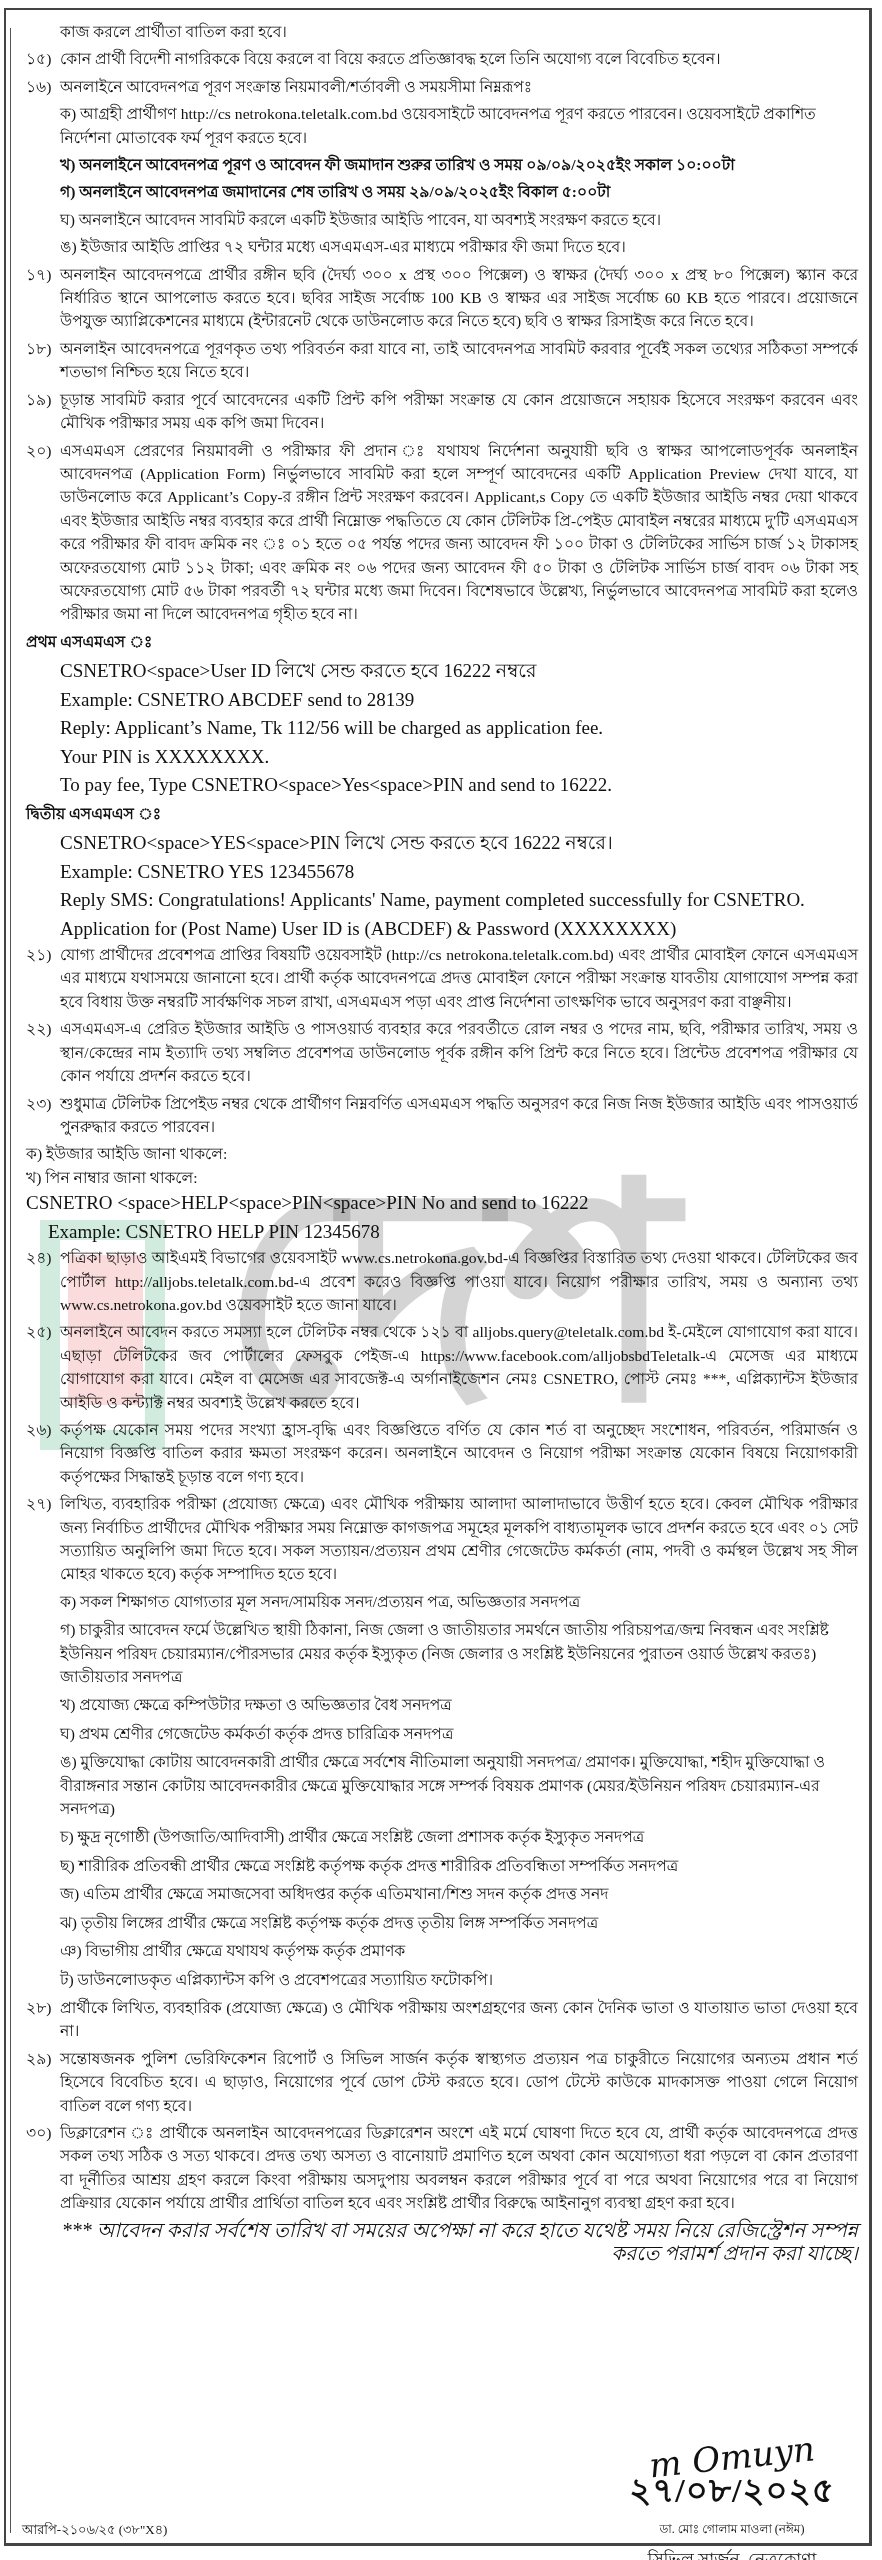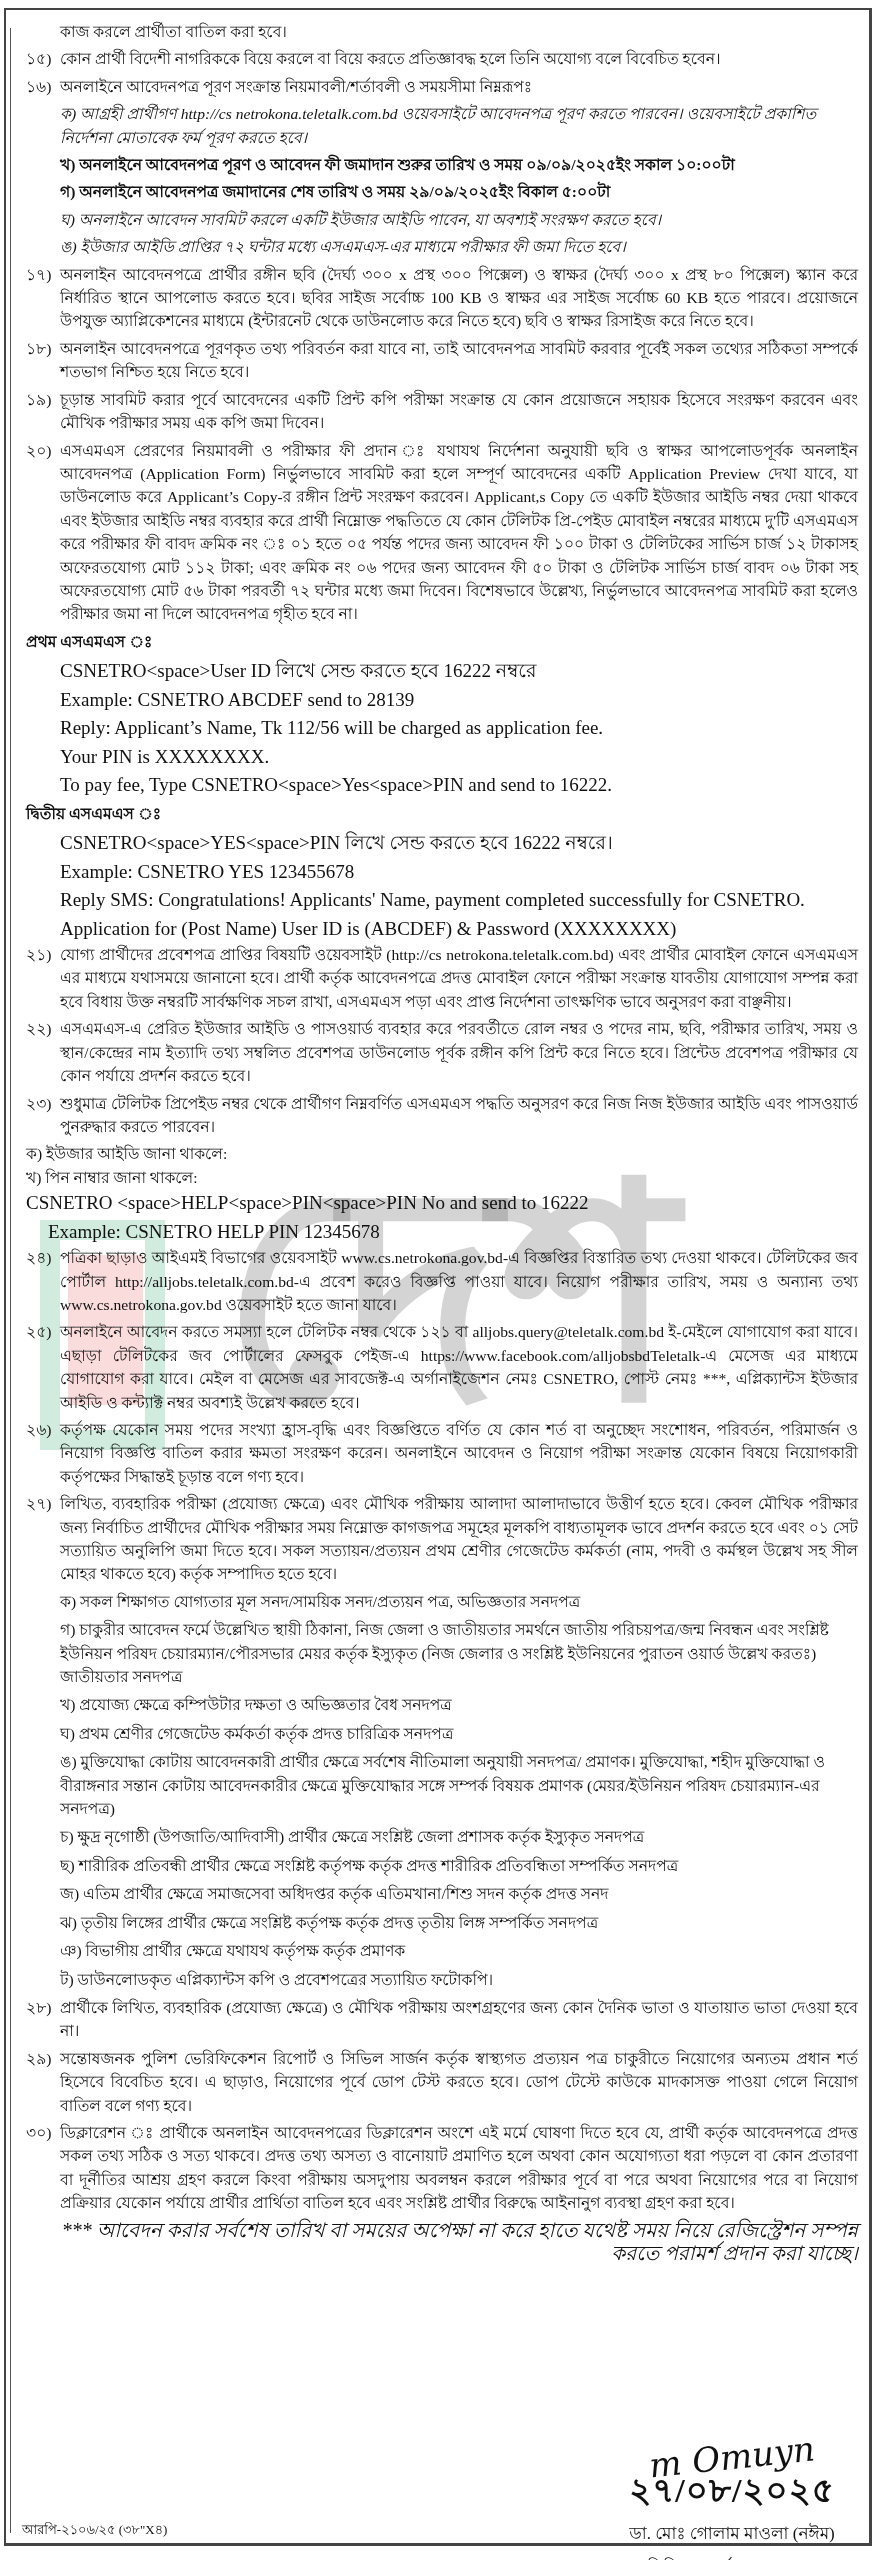--- a/index.html
+++ b/index.html
@@ -5,35 +5,35 @@
   html, body { margin:0; padding:0; background:#ffffff; }
   body { width:882px; height:2560px; position:relative; overflow:hidden;
          font-family:"Liberation Serif","DejaVu Serif",serif; color:#111; }
   .frame { position:absolute; left:4px; top:8px; width:868px; height:2538px;
            border:2px solid #444; border-right-width:3px; border-bottom-width:3px; box-sizing:border-box; }
   .inner-left { position:absolute; left:10px; top:28px; height:2505px; border-left:1.5px solid #555; }
   .content { position:absolute; left:26px; top:20px; width:832px; font-size:15.6px; line-height:23.4px; }
   .p { margin:0; }
   .item { position:relative; padding-left:34px; margin:0 0 4px 0; text-align:justify; }
   .item .num { position:absolute; left:0; top:0; }
-  .sub { padding-left:34px; margin:0 0 4px 0;font-style:italic; }
+  .sub { padding-left:34px; margin:0 0 4px 0; }
   .sub-bold { padding-left:34px; margin:0 0 4px 0; font-weight:bold; }
   .sms-head { font-weight:bold; margin:2px 0 4px 0; }
   .sms-line { padding-left:34px; font-size:19px; line-height:28.5px; margin:0; }
   .plain-line { font-size:19px; line-height:28.5px; margin:0; }
   .list-line { padding-left:34px; margin:0 0 5px 0; }
   .note { font-style:italic; margin-top:2px; text-align:right; font-size:20px; }
   .watermark { position:absolute; left:30px; top:1175px; width:760px; height:330px; pointer-events:none; }
   .wm-box-green { position:absolute; left:10px; top:45px; width:125px; height:230px; border:20px solid rgba(0,150,80,0.18); box-sizing:border-box; }
   .wm-box-red { position:absolute; left:38px; top:80px; width:75px; height:150px; background:rgba(230,60,60,0.18); }
   .wm-text { position:absolute; left:190px; top:-30px; font-size:300px; line-height:300px; font-weight:bold; color:rgba(100,100,100,0.28); font-family:"DejaVu Sans",sans-serif; }
   .signature-block { position:absolute; right:30px; top:2440px; width:240px; text-align:center; }
   .sig-scrawl { font-family:"DejaVu Serif",serif; font-style:italic; font-size:34px; line-height:34px; transform:rotate(-6deg); }
   .sig-date { font-size:34px; line-height:34px; font-weight:bold; letter-spacing:1px; }
-  .sig-name { font-size:17px; margin-top:12px; }
+  .sig-name { font-size:12px; margin-top:12px; }
   .sig-title { font-size:17px; margin-top:6px; }
   .footer-code { position:absolute; left:22px; top:2520px; font-size:13px; }
 </style>
 </head>
 <body>
 
 <div class="frame"></div>
 <div class="inner-left"></div>
 
 <div class="watermark">

